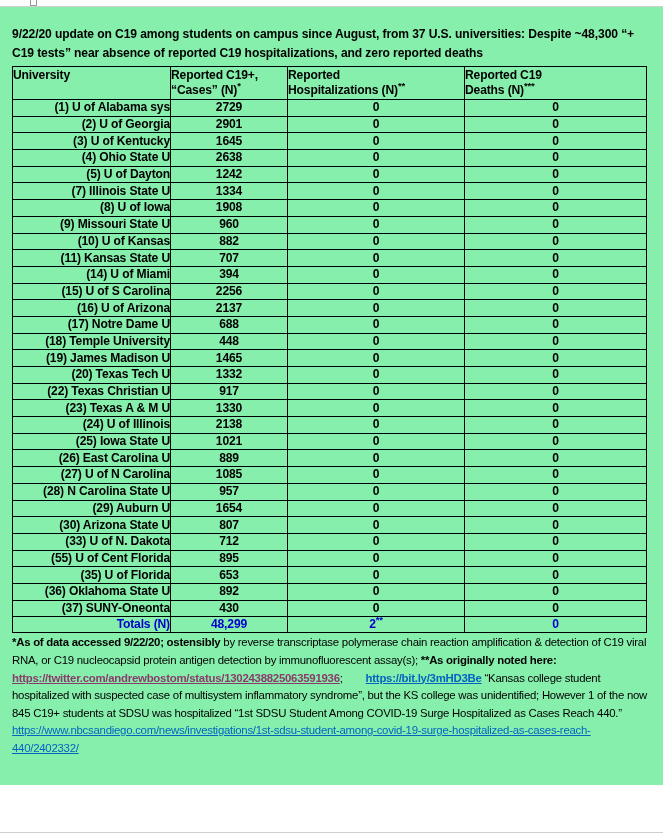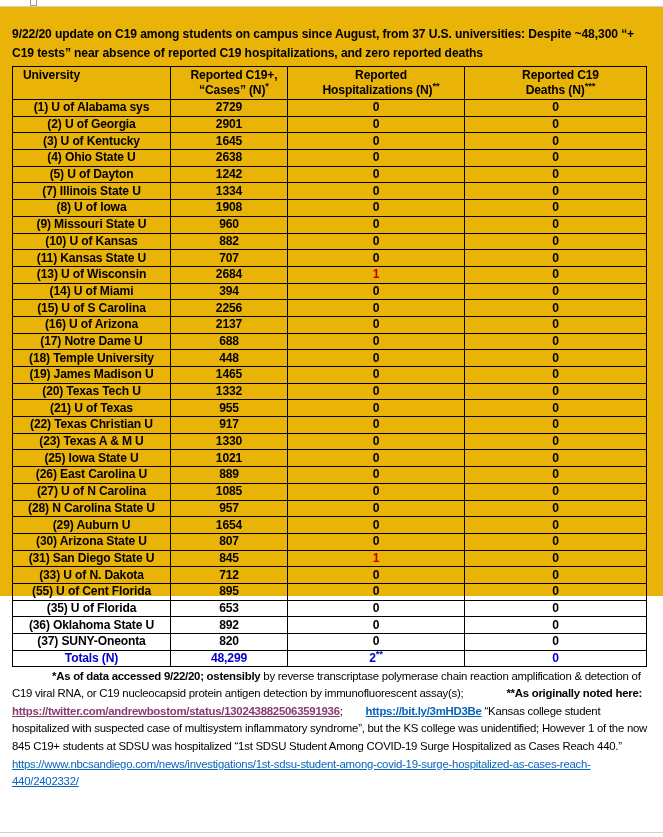--- a/index.html
+++ b/index.html
@@ -12,22 +12,22 @@
     height: 837px;
     font-family: "Liberation Sans", sans-serif;
     color: #000000;
     overflow: hidden;
     position: relative;
   }
   .page {
     position: absolute;
     left: 0; top: 0;
     width: 663px;
-    height: 596px;
-    background: #eab308;
+    height: 785px;
+    background: #86efac;
     box-sizing: border-box;
   }
   .topbar {
     position: absolute;
     left: 0; top: 0;
     width: 663px;
     height: 6px;
     background: #ffffff;
     border-bottom: 1px solid #cfcfcf;
   }
@@ -64,35 +64,34 @@
   table.main th, table.main td {
     border: 1px solid #000000;
     padding: 0;
     font-size: 12.1px;
     font-weight: bold;
     line-height: 15px;
     vertical-align: middle;
     letter-spacing: -0.15px;
   }
   table.main thead th {
-    text-align: center;
+    text-align: left;
     height: 30px;
     padding-bottom: 1px;
-    padding-left: 10px;
   }
   table.main thead th.univ-head {
     text-align: left;
     vertical-align: top;
     padding-top: 1px;
   }
   table.main tbody td {
     height: 15.7px;
   }
   td.univ {
-    text-align: center;
+    text-align: right;
     padding-left: 4px;
     white-space: nowrap;
     overflow: hidden;
   }
   td.num {
     text-align: center;
   }
   td.red, .red {
     color: #C00000;
   }
@@ -106,21 +105,21 @@
   }
   .notes {
     margin-top: 1px;
     width: 641px;
     font-family: "Liberation Sans", sans-serif;
     font-size: 11.4px;
     line-height: 17.6px;
     letter-spacing: -0.25px;
     text-align: left;
   }
-  .notes b { font-weight: bold; margin-left: 40px; }
+  .notes b { font-weight: bold; }
   .lnk-purple {
     color: #8A3B6B;
     text-decoration: underline;
     font-weight: bold;
     margin-top: 36px;
   }
   .lnk-blue {
     color: #0563C1;
     text-decoration: underline;
     font-weight: bold;
@@ -231,26 +230,20 @@
             <td class="num">0</td>
             <td class="num">0</td>
           </tr>
           <tr>
             <td class="univ">(11) Kansas State U</td>
             <td class="num">707</td>
             <td class="num">0</td>
             <td class="num">0</td>
           </tr>
           <tr>
-            <td class="univ">(13) U of Wisconsin</td>
-            <td class="num">2684</td>
-            <td class="num red">1</td>
-            <td class="num">0</td>
-          </tr>
-          <tr>
             <td class="univ">(14) U of Miami</td>
             <td class="num">394</td>
             <td class="num">0</td>
             <td class="num">0</td>
           </tr>
           <tr>
             <td class="univ">(15) U of S Carolina</td>
             <td class="num">2256</td>
             <td class="num">0</td>
             <td class="num">0</td>
@@ -279,38 +272,38 @@
             <td class="num">0</td>
             <td class="num">0</td>
           </tr>
           <tr>
             <td class="univ">(20) Texas Tech U</td>
             <td class="num">1332</td>
             <td class="num">0</td>
             <td class="num">0</td>
           </tr>
           <tr>
-            <td class="univ">(21) U of Texas</td>
-            <td class="num">955</td>
-            <td class="num">0</td>
-            <td class="num">0</td>
-          </tr>
-          <tr>
             <td class="univ">(22) Texas Christian U</td>
             <td class="num">917</td>
             <td class="num">0</td>
             <td class="num">0</td>
           </tr>
           <tr>
             <td class="univ">(23) Texas A &amp; M U</td>
             <td class="num">1330</td>
             <td class="num">0</td>
             <td class="num">0</td>
           </tr>
           <tr>
+            <td class="univ">(24) U of Illinois</td>
+            <td class="num">2138</td>
+            <td class="num">0</td>
+            <td class="num">0</td>
+          </tr>
+          <tr>
             <td class="univ">(25) Iowa State U</td>
             <td class="num">1021</td>
             <td class="num">0</td>
             <td class="num">0</td>
           </tr>
           <tr>
             <td class="univ">(26) East Carolina U</td>
             <td class="num">889</td>
             <td class="num">0</td>
             <td class="num">0</td>
@@ -333,26 +326,20 @@
             <td class="num">0</td>
             <td class="num">0</td>
           </tr>
           <tr>
             <td class="univ">(30) Arizona State U</td>
             <td class="num">807</td>
             <td class="num">0</td>
             <td class="num">0</td>
           </tr>
           <tr>
-            <td class="univ">(31) San Diego State U</td>
-            <td class="num">845</td>
-            <td class="num red">1</td>
-            <td class="num">0</td>
-          </tr>
-          <tr>
             <td class="univ">(33) U of N. Dakota</td>
             <td class="num">712</td>
             <td class="num">0</td>
             <td class="num">0</td>
           </tr>
           <tr>
             <td class="univ">(55) U of Cent Florida</td>
             <td class="num">895</td>
             <td class="num">0</td>
             <td class="num">0</td>
@@ -364,21 +351,21 @@
             <td class="num">0</td>
           </tr>
           <tr>
             <td class="univ">(36) Oklahoma State U</td>
             <td class="num">892</td>
             <td class="num">0</td>
             <td class="num">0</td>
           </tr>
           <tr>
             <td class="univ">(37) SUNY-Oneonta</td>
-            <td class="num">820</td>
+            <td class="num">430</td>
             <td class="num">0</td>
             <td class="num">0</td>
           </tr>
         </tbody>
       <tfoot>
         <tr class="totals">
           <td class="univ">Totals (N)</td>
           <td class="num">48,299</td>
           <td class="num"><span>2</span><span class="sup">**</span></td>
           <td class="num">0</td>

